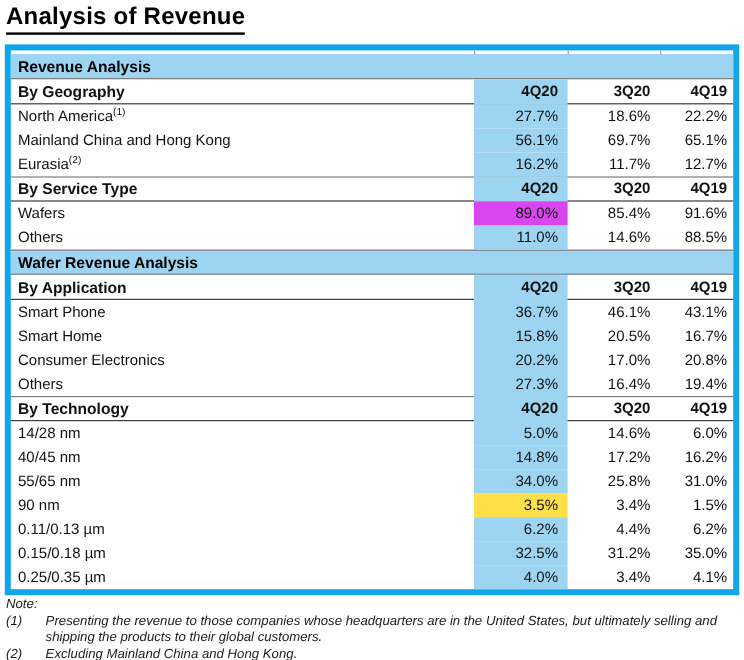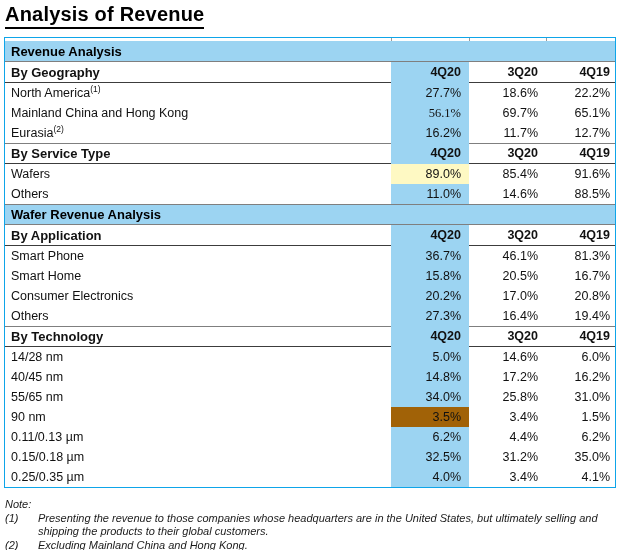--- a/index.html
+++ b/index.html
@@ -5,21 +5,21 @@
   * { margin:0; padding:0; box-sizing:border-box; }
   html,body { width:620px; height:550px; background:#ffffff; overflow:hidden;
               font-family:"Liberation Sans", sans-serif; color:#111; }
   .page { position:relative; width:620px; height:550px; }
 
   .title { position:absolute; left:5px; top:3px; font-size:20px; font-weight:bold;
            color:#000; display:inline-block; border-bottom:2px solid #000; padding-bottom:1px;
            letter-spacing:0.2px; }
 
   .tablewrap { position:absolute; left:4px; top:37px; width:612px;
-               border:1px solid #0ea5e9; background:#fff; }
+               border:5px solid #0ea5e9; background:#fff; }
 
   .top-strip { display:grid; grid-template-columns:386px 78px 77px 1fr; height:3px; }
   .top-strip .tick { border-left:1px solid #9a9a9a; }
 
   .row { display:grid; grid-template-columns:386px 78px 77px 1fr; height:20px;
          line-height:20px; align-items:center; }
   .row-section { height:21px; line-height:21px; border-bottom:1px solid #7f7f7f; }
   .row-header  { height:21px; line-height:21px; border-bottom:1px solid #3c3c3c; }
   .bt { border-top:1px solid #7f7f7f; }
 
@@ -62,39 +62,39 @@
           <div class="cell val b">4Q19</div>
         </div>
         <div class="row row-data">
           <div class="cell label">North America<sup>(1)</sup></div>
           <div class="cell val" style="background: rgb(156, 212, 242);">27.7%</div>
           <div class="cell val">18.6%</div>
           <div class="cell val">22.2%</div>
         </div>
         <div class="row row-data">
           <div class="cell label">Mainland China and Hong Kong</div>
-          <div class="cell val" style="background: rgb(156, 212, 242); font-family: Liberation Serif, serif;">56.1%</div>
+          <div class="cell val" style="background: rgb(156, 212, 242);">56.1%</div>
           <div class="cell val">69.7%</div>
           <div class="cell val">65.1%</div>
         </div>
         <div class="row row-data">
           <div class="cell label">Eurasia<sup>(2)</sup></div>
           <div class="cell val" style="background: rgb(156, 212, 242);">16.2%</div>
           <div class="cell val">11.7%</div>
           <div class="cell val">12.7%</div>
         </div>
         <div class="row row-header bt">
           <div class="cell label b">By Service Type</div>
           <div class="cell val b" style="background: rgb(156, 212, 242);">4Q20</div>
           <div class="cell val b">3Q20</div>
           <div class="cell val b">4Q19</div>
         </div>
         <div class="row row-data">
           <div class="cell label">Wafers</div>
-          <div class="cell val" style="background: #fef9c3;">89.0%</div>
+          <div class="cell val" style="background: #d946ef;">89.0%</div>
           <div class="cell val">85.4%</div>
           <div class="cell val">91.6%</div>
         </div>
         <div class="row row-data">
           <div class="cell label">Others</div>
           <div class="cell val" style="background: rgb(156, 212, 242);">11.0%</div>
           <div class="cell val">14.6%</div>
           <div class="cell val">88.5%</div>
         </div>
         <div class="row row-section bt" style="background: rgb(156, 212, 242);">
@@ -103,21 +103,21 @@
         <div class="row row-header">
           <div class="cell label b">By Application</div>
           <div class="cell val b" style="background: rgb(156, 212, 242);">4Q20</div>
           <div class="cell val b">3Q20</div>
           <div class="cell val b">4Q19</div>
         </div>
         <div class="row row-data">
           <div class="cell label">Smart Phone</div>
           <div class="cell val" style="background: rgb(156, 212, 242);">36.7%</div>
           <div class="cell val">46.1%</div>
-          <div class="cell val">81.3%</div>
+          <div class="cell val">43.1%</div>
         </div>
         <div class="row row-data">
           <div class="cell label">Smart Home</div>
           <div class="cell val" style="background: rgb(156, 212, 242);">15.8%</div>
           <div class="cell val">20.5%</div>
           <div class="cell val">16.7%</div>
         </div>
         <div class="row row-data">
           <div class="cell label">Consumer Electronics</div>
           <div class="cell val" style="background: rgb(156, 212, 242);">20.2%</div>
@@ -149,21 +149,21 @@
           <div class="cell val">16.2%</div>
         </div>
         <div class="row row-data">
           <div class="cell label">55/65 nm</div>
           <div class="cell val" style="background: rgb(156, 212, 242);">34.0%</div>
           <div class="cell val">25.8%</div>
           <div class="cell val">31.0%</div>
         </div>
         <div class="row row-data">
           <div class="cell label">90 nm</div>
-          <div class="cell val" style="background: #a16207;">3.5%</div>
+          <div class="cell val" style="background: #fde047;">3.5%</div>
           <div class="cell val">3.4%</div>
           <div class="cell val">1.5%</div>
         </div>
         <div class="row row-data">
           <div class="cell label">0.11/0.13 µm</div>
           <div class="cell val" style="background: rgb(156, 212, 242);">6.2%</div>
           <div class="cell val">4.4%</div>
           <div class="cell val">6.2%</div>
         </div>
         <div class="row row-data">

